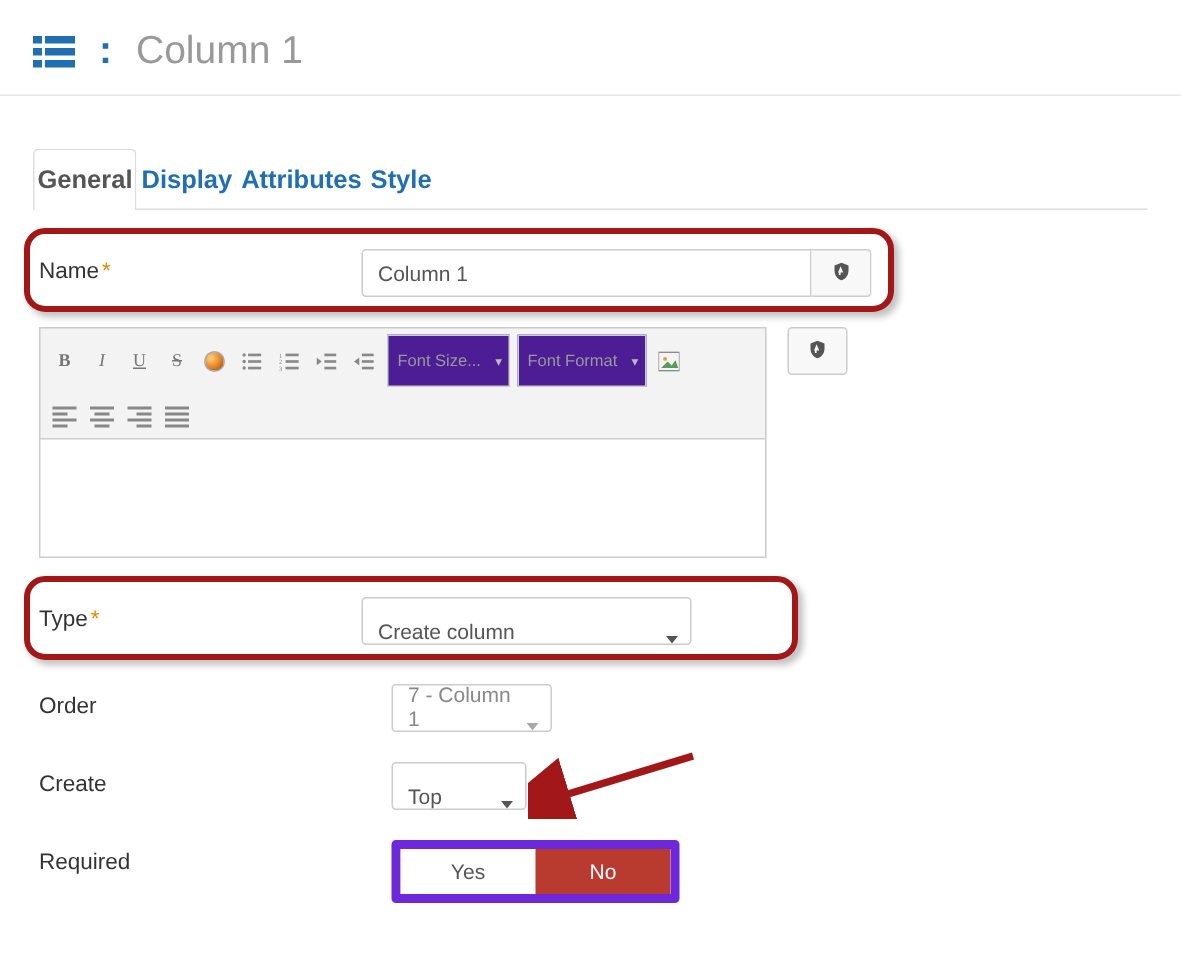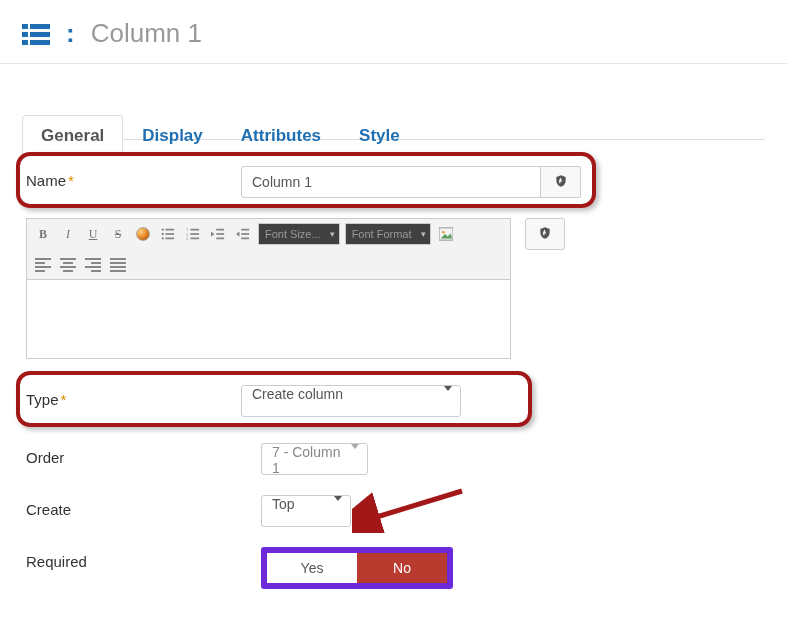--- a/index.html
+++ b/index.html
@@ -41,29 +41,29 @@
     }
     .body-section {
       padding: 34px 22px 0 22px;
     }
     .tabs {
       display: flex;
       border-bottom: 1px solid #ddd;
       margin-bottom: 8px;
     }
     .tab {
-      padding: 10px 18px;
+      padding: 10px 2px;
       font-size: 17px;
       font-weight: 700;
       color: #1f6fb2;
       cursor: pointer;
       border: 1px solid transparent;
       border-bottom: none;
       position: relative;
-      top: 17px;
+      top: 1px;
       border-radius: 4px 4px 0 0;
     }
     .tab.active {
       color: #555;
       border-color: #ddd;
       background: #fff;
     }
     .form-area {
       padding-top: 8px;
     }
@@ -143,23 +143,23 @@
       align-items: center;
       justify-content: center;
       cursor: pointer;
       font-family: Georgia, serif;
     }
     .tb-btn.bold { font-weight: bold; }
     .tb-btn.italic { font-style: italic; }
     .tb-btn.underline { text-decoration: underline; }
     .tb-btn.strike { text-decoration: line-through; }
     .tb-sel {
-      height: 22px;
-      border: 1px solid #ccc;
-      background: #404040;
+      height: 35px;
+      border: 1px solid #ccc;
+      background: #4c1d95;
       color: #999;
       font-size: 11px;
       padding: 0 18px 0 6px;
       position: relative;
       display: inline-flex;
       align-items: center;
     }
     .tb-sel::after {
       content: "▾";
       position: absolute;
@@ -168,21 +168,21 @@
       font-size: 9px;
     }
     .editor-body {
       border: 1px solid #ccc;
       height: 80px;
       background: #fff;
     }
     .select-combo {
       position: relative;
       display: inline-flex;
-      align-items: flex-start;
+      align-items: flex-end;
       height: 32px;
       border: 1px solid #ccc;
       border-radius: 3px;
       background: #fff;
       padding: 0 24px 0 10px;
       font-size: 14px;
       color: #555;
       cursor: pointer;
     }
     .select-combo::after {

